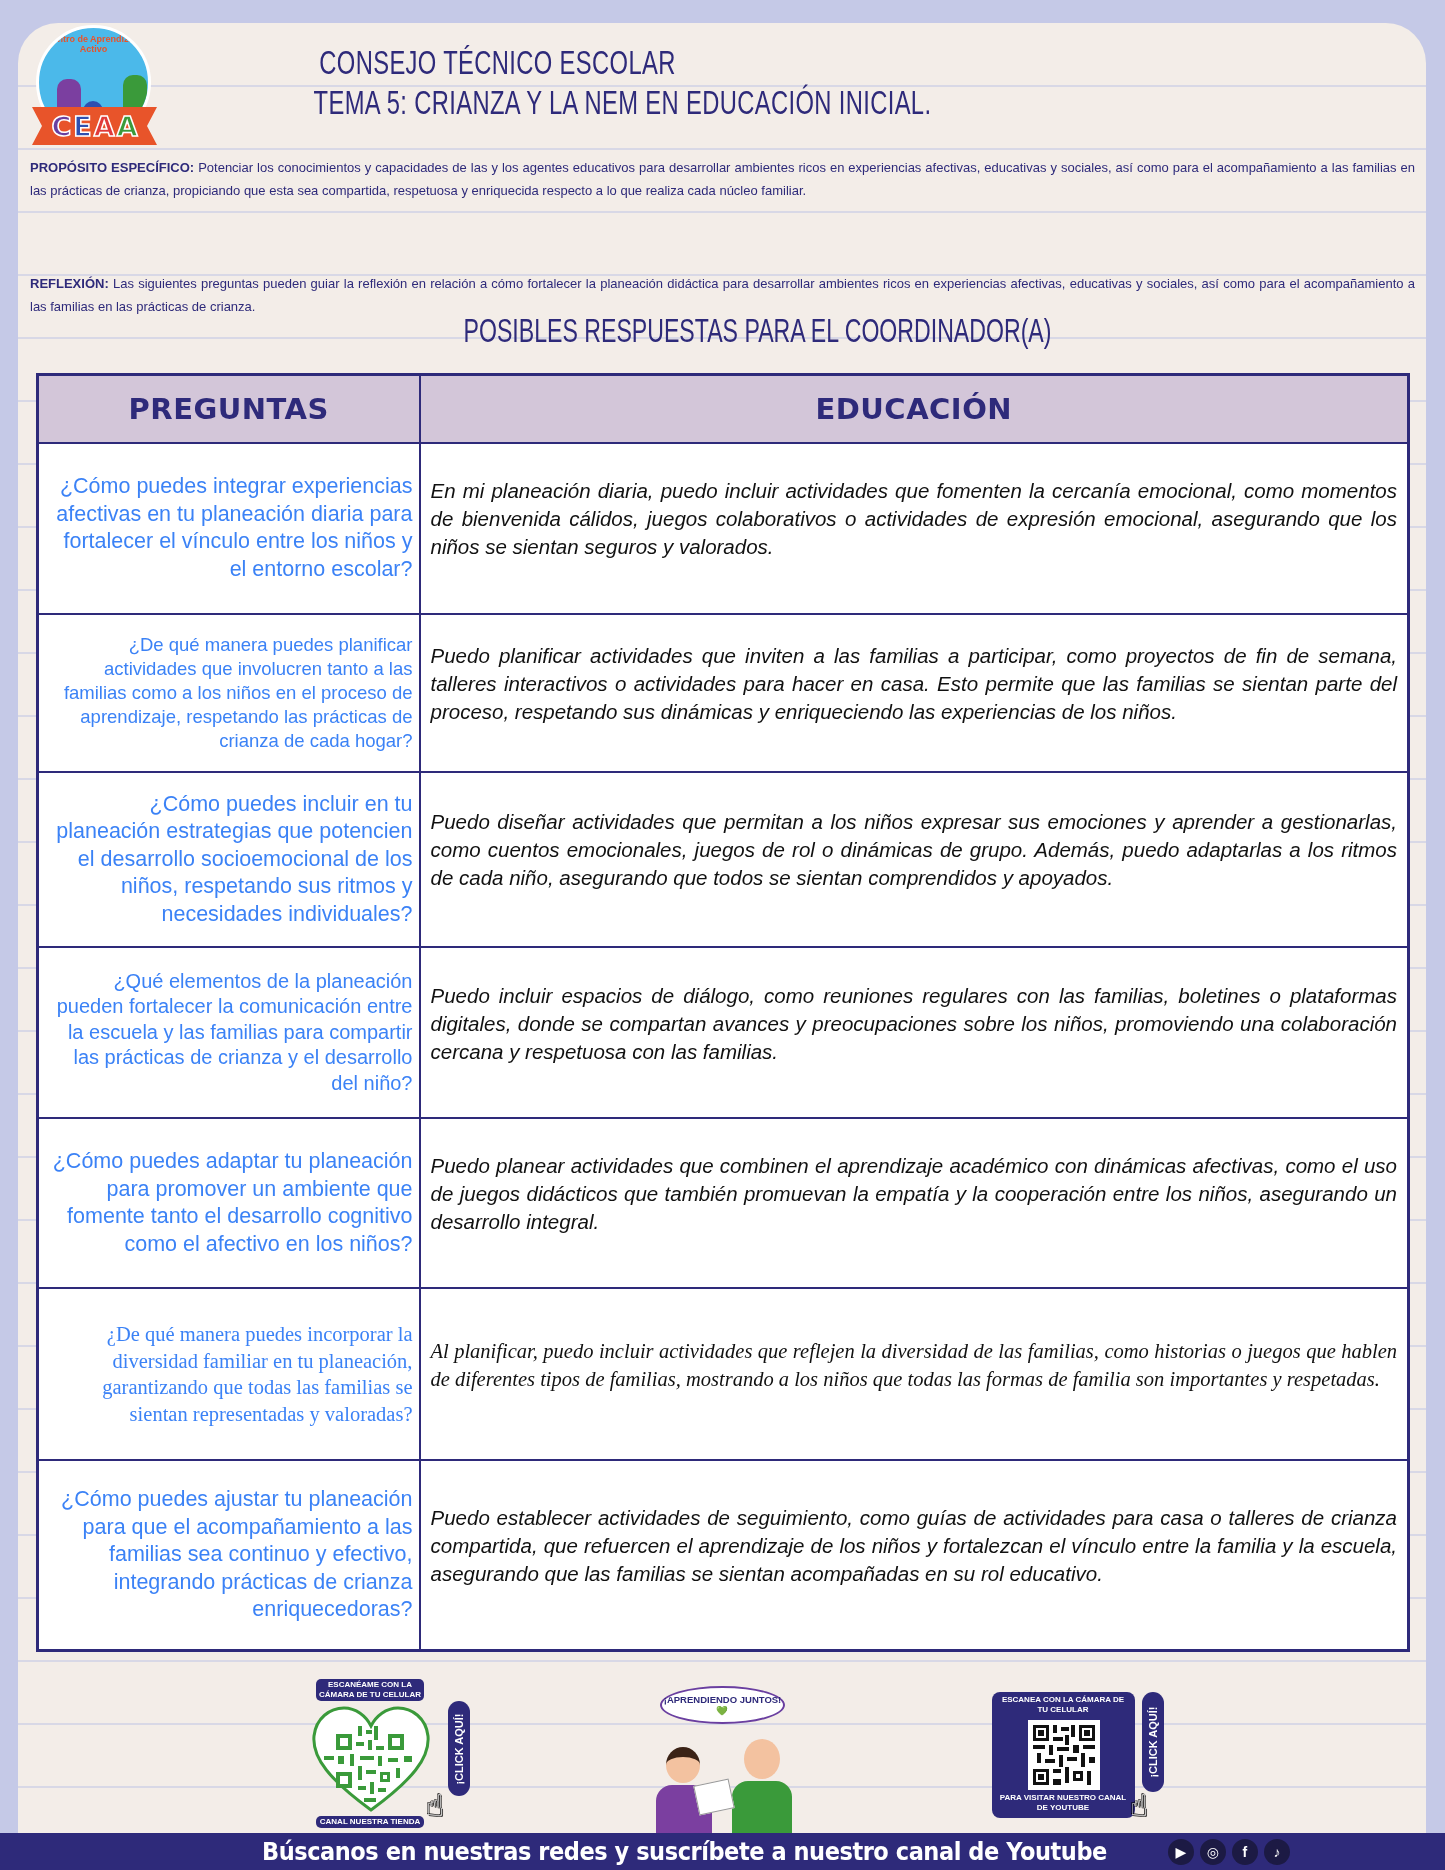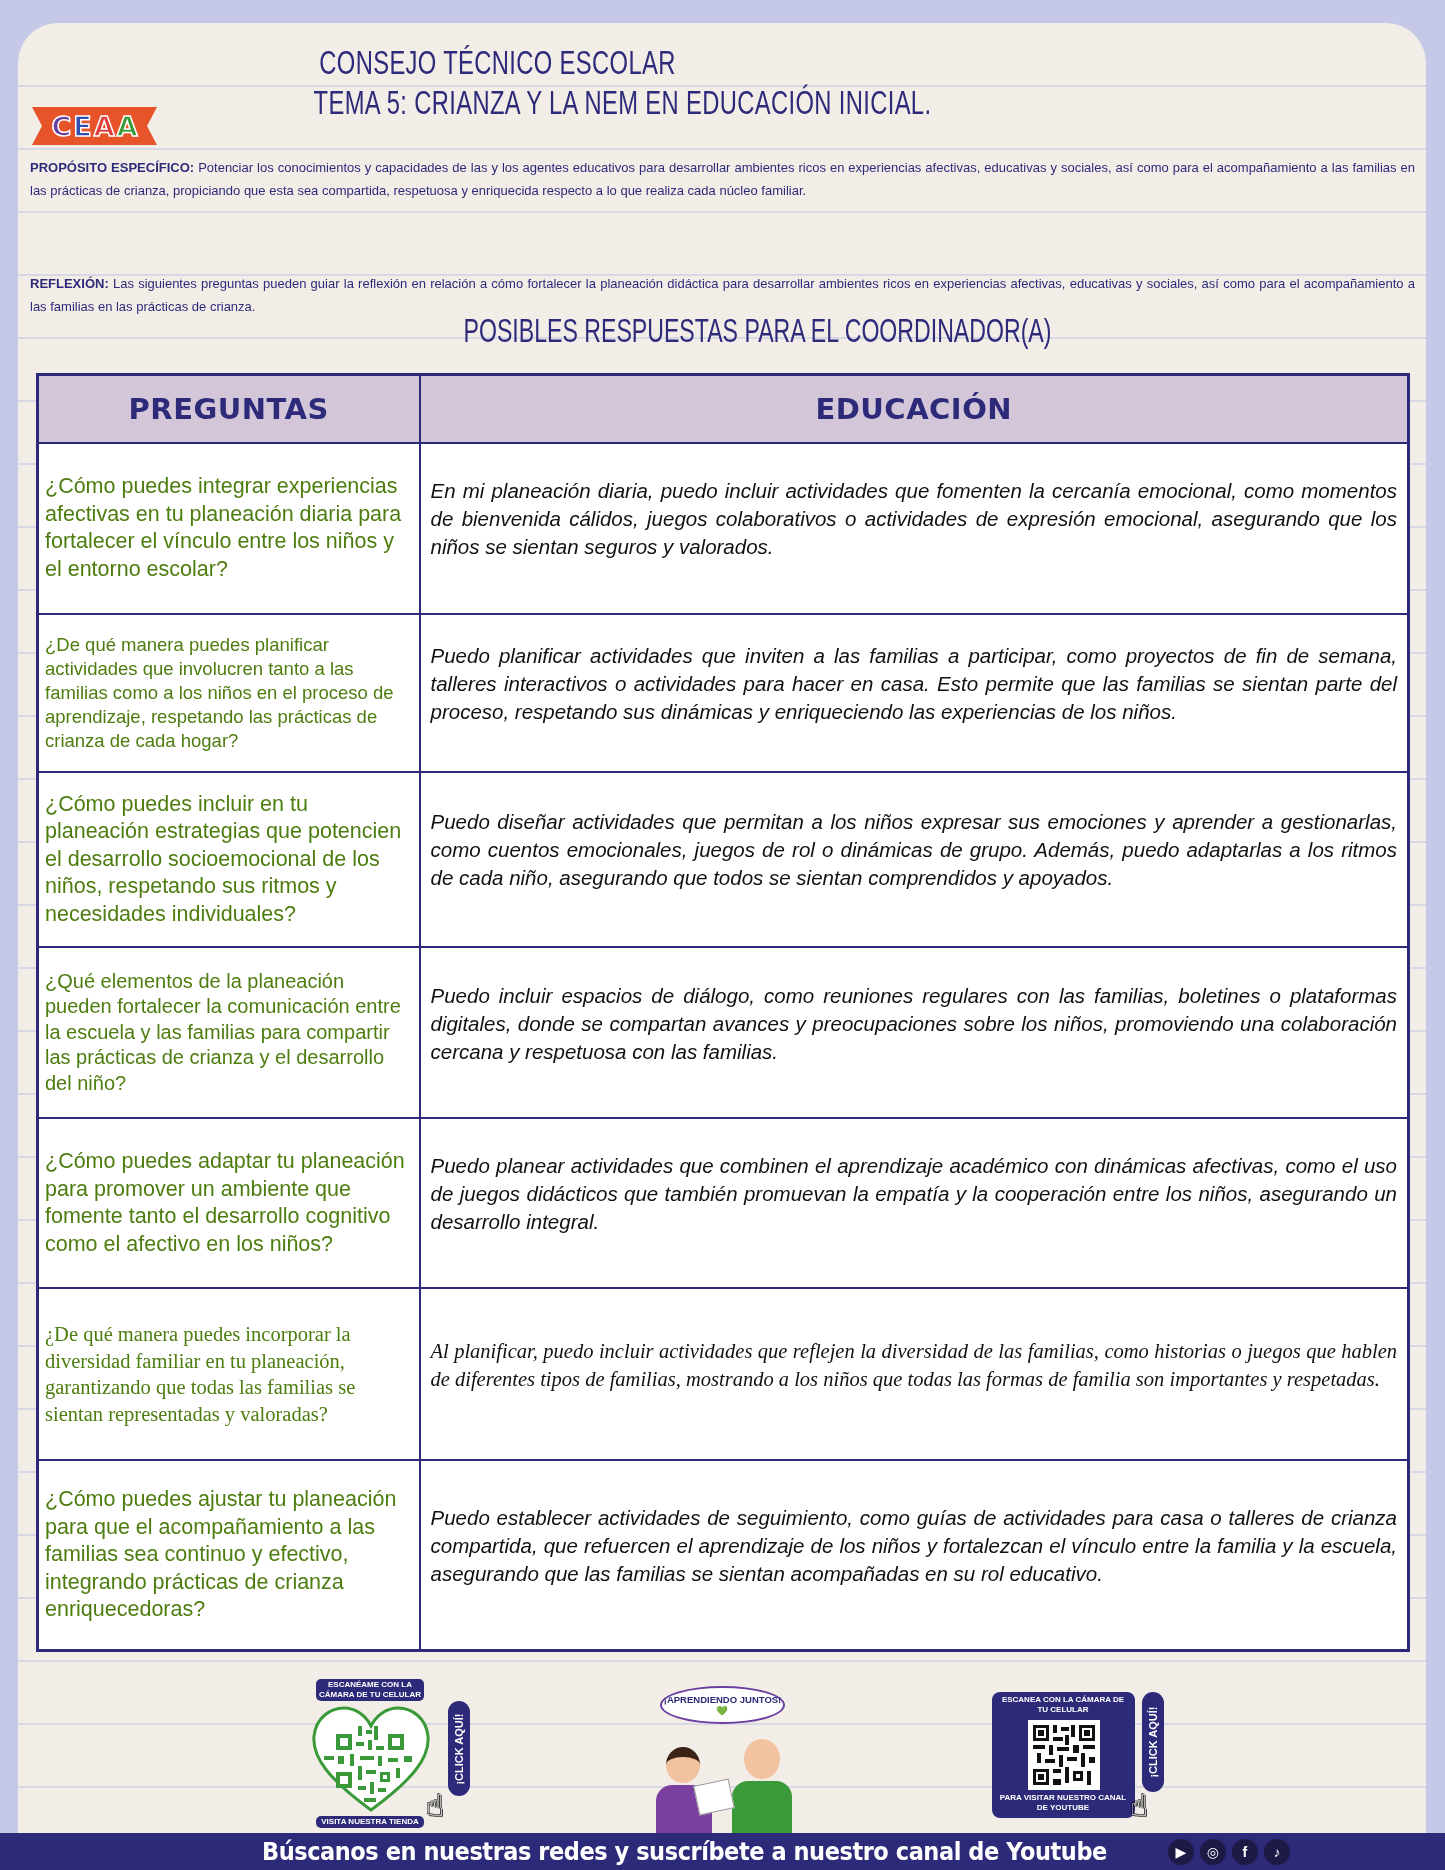--- a/index.html
+++ b/index.html
@@ -87,21 +87,21 @@
     background: #d3c6d9; color: #2e2a7a;
     font-size: 29px; font-weight: bold; height: 68px;
     border: 2px solid #2e2a7a; letter-spacing: 0.5px;
     font-family: "DejaVu Sans", sans-serif;
   }
   table.qa td {
     background: #fff; border: 2px solid #2e2a7a;
     vertical-align: middle;
   }
   td.q {
-    width: 382px; text-align: left; color: #4d7c0f;
+    width: 382px; text-align: right; color: #3b82f6;
     font-size: 21.5px; line-height: 27.5px; padding: 18px 6px;
   }
   td.q.small { font-size: 18.5px; line-height: 24px; }
   td.a {
     color: #111; font-style: italic; font-size: 20.5px; line-height: 28px;
     text-align: justify; padding: 4px 10px 22px 10px;
   }
   tr.r1 { height: 171px; }
   tr.r2 { height: 138px; }
   tr.r3 { height: 171px; }
@@ -170,20 +170,27 @@
     color: #2e2a7a; font-weight: bold; font-size: 9.5px; line-height: 11px;
   }
   .person { position: absolute; bottom: 0; }
 </style>
 </head>
 <body>
 
 <div class="card"></div>
 
 <div class="logo">
+  <div class="logo-circle">
+    <div class="arc-text">Centro de Aprendizaje Activo</div>
+    <div class="logo-fig" style="left:18px;width:24px;height:58px;background:#7b3fa0;"></div>
+    <div class="logo-fig" style="left:44px;width:20px;height:36px;background:#2e4fb0;"></div>
+    <div class="logo-fig" style="left:64px;width:18px;height:30px;background:#e03a3a;"></div>
+    <div class="logo-fig" style="left:84px;width:24px;height:62px;background:#3a9a3a;"></div>
+  </div>
   <div class="logo-banner">
     <span style="color:#6a3fa0">C</span>
     <span style="color:#2e4fb0">E</span>
     <span style="color:#e03a3a">A</span>
     <span style="color:#3a9a3a">A</span>
   </div>
 </div>
 
 <div class="title-block">
   <div class="title-line l1">CONSEJO TÉCNICO ESCOLAR</div>
@@ -267,21 +274,21 @@
         <rect x="56" y="64" width="10" height="4"></rect>
       <rect x="70" y="66" width="10" height="10"></rect>
         <rect x="73" y="69" width="4" height="4" fill="#fff"></rect>
         <rect x="86" y="62" width="4" height="10"></rect>
       <rect x="48" y="80" width="8" height="4"></rect>
         <rect x="60" y="76" width="4" height="12"></rect>
         <rect x="68" y="82" width="8" height="4"></rect>
       <rect x="54" y="92" width="12" height="4"></rect>
     </g>
   </svg>
-  <div class="cap-bottom">VISITA NUESTRA TIENDA</div>
+  <div class="cap-bottom">CANAL NUESTRA TIENDA</div>
   <div class="click-pill">
       <span>¡CLICK AQUÍ!</span>
     </div>
   <div class="hand">☝</div>
 </div>
 
 <div class="mascots">
   <div class="bubble">¡APRENDIENDO JUNTOS!💚</div>
   <div class="person" style="left:12px;width:62px;height:92px;">
     <div style="position:absolute;left:14px;top:6px;width:34px;height:36px;border-radius:50%;background:#f3c2a0;border-top:10px solid #3b2316;"></div>

